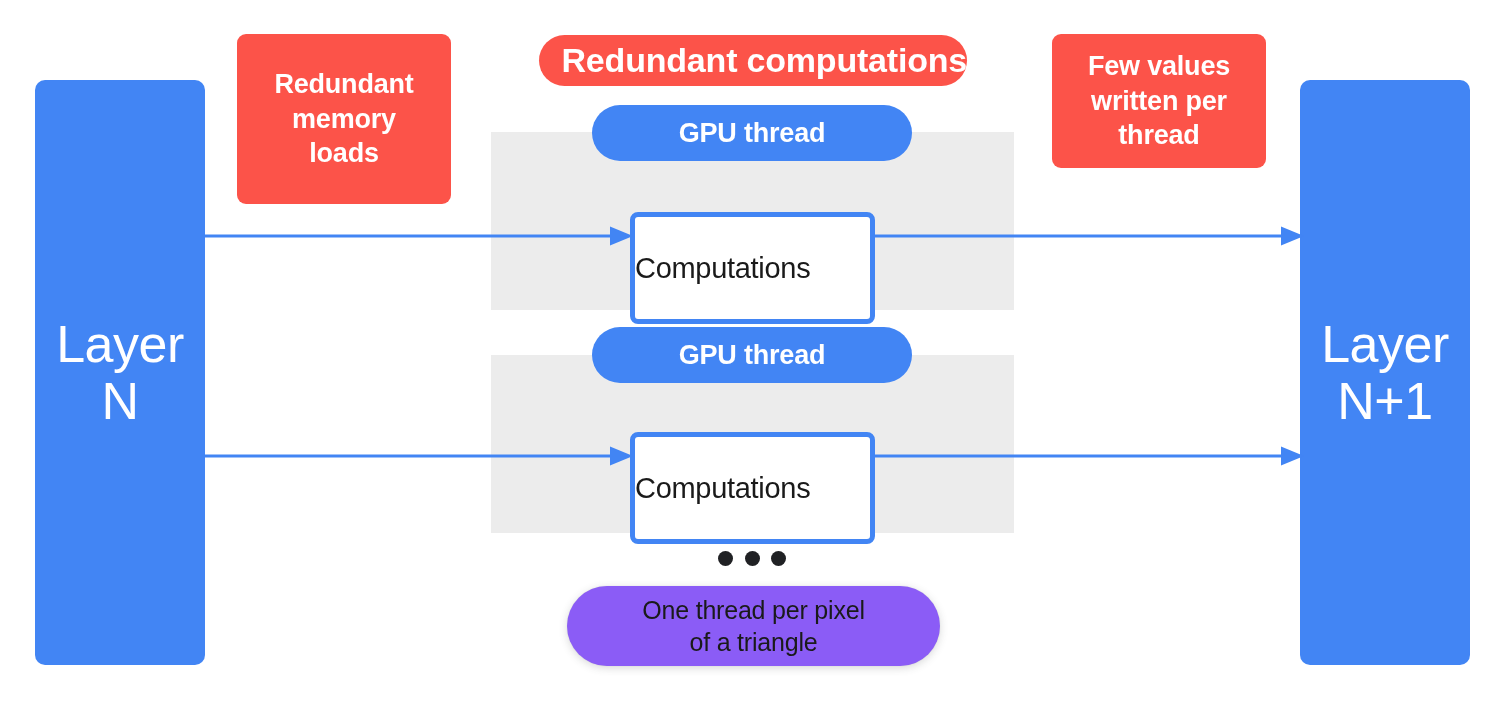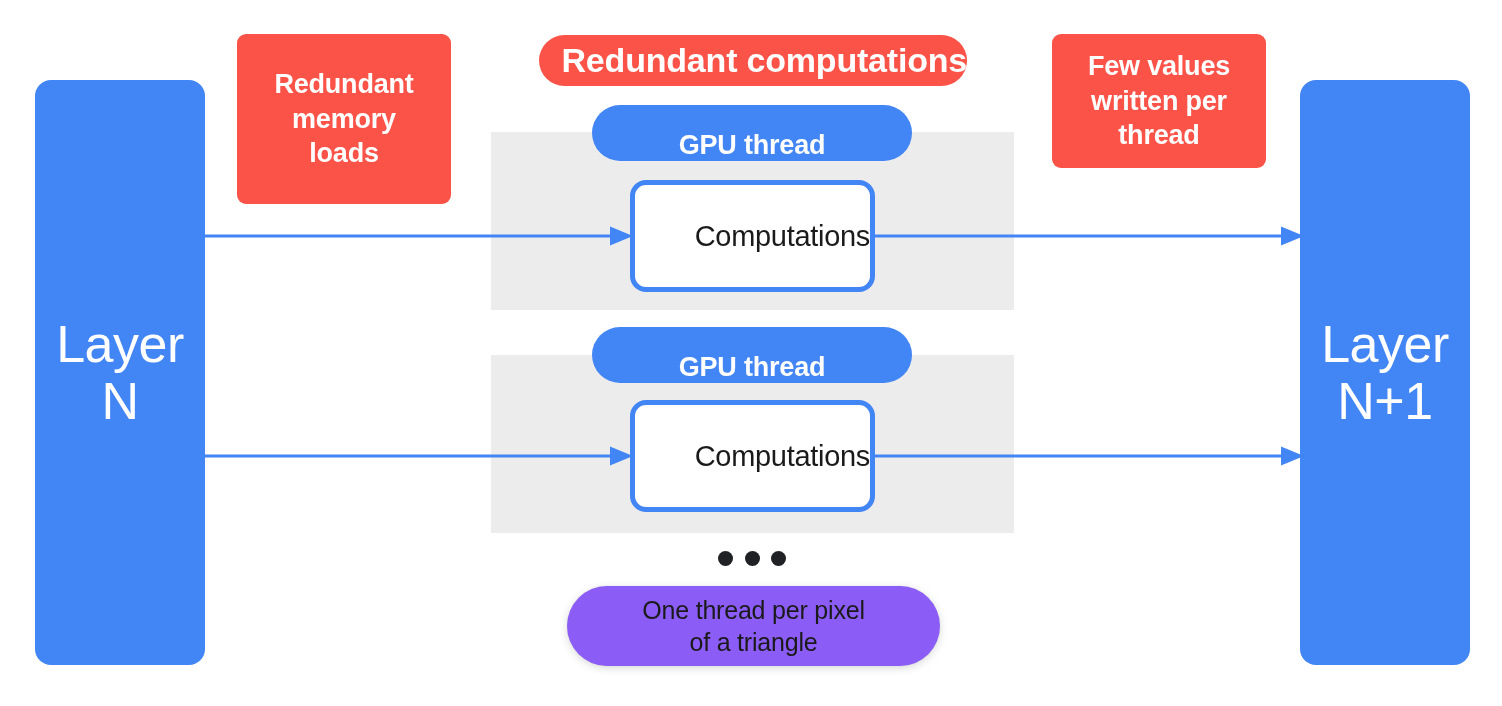--- a/index.html
+++ b/index.html
@@ -17,21 +17,21 @@
     width: 1502px;
     height: 706px;
     background: #ffffff;
     overflow: hidden;
   }
 
   
   .layer-slab {
     position: absolute;
     background: #4285F4;
-    border-radius: 16px;
+    border-radius: 10px;
     display: flex;
     align-items: center;
     justify-content: center;
     text-align: center;
     color: #ffffff;
     font-size: 52px;
     font-weight: 400;
     line-height: 1.08;
     letter-spacing: -0.5px;
   }
@@ -91,47 +91,48 @@
 
   
   .gpu-thread-pill {
     position: absolute;
     left: 592px;
     width: 320px;
     height: 56px;
     background: #4285F4;
     border-radius: 28px;
     display: flex;
-    align-items: flex-end;
+    align-items: center;
     justify-content: center;
     color: #ffffff;
     font-size: 27px;
     font-weight: bold;
     letter-spacing: -0.2px;
   }
   #gpu-thread-pill-1 { top: 105px; }
   #gpu-thread-pill-2 { top: 327px; }
 
   
   .computations-box {
     position: absolute;
     left: 630px;
     width: 245px;
     height: 112px;
     background: #ffffff;
     border: 5px solid #4285F4;
-    border-radius: 16px;
+    border-radius: 8px;
     box-sizing: border-box;
     display: flex;
     align-items: center;
-    justify-content: flex-end;
+    justify-content: flex-start;
     color: #1a1a1a;
     font-size: 29px;
     font-weight: 400;
     letter-spacing: -0.3px;
+    margin-top: 32px;
   }
   #computations-box-1 { top: 180px; }
   #computations-box-2 { top: 400px; }
 
   
   .flow-arrow {
     position: absolute;
     height: 24px;
     pointer-events: none;
   }

